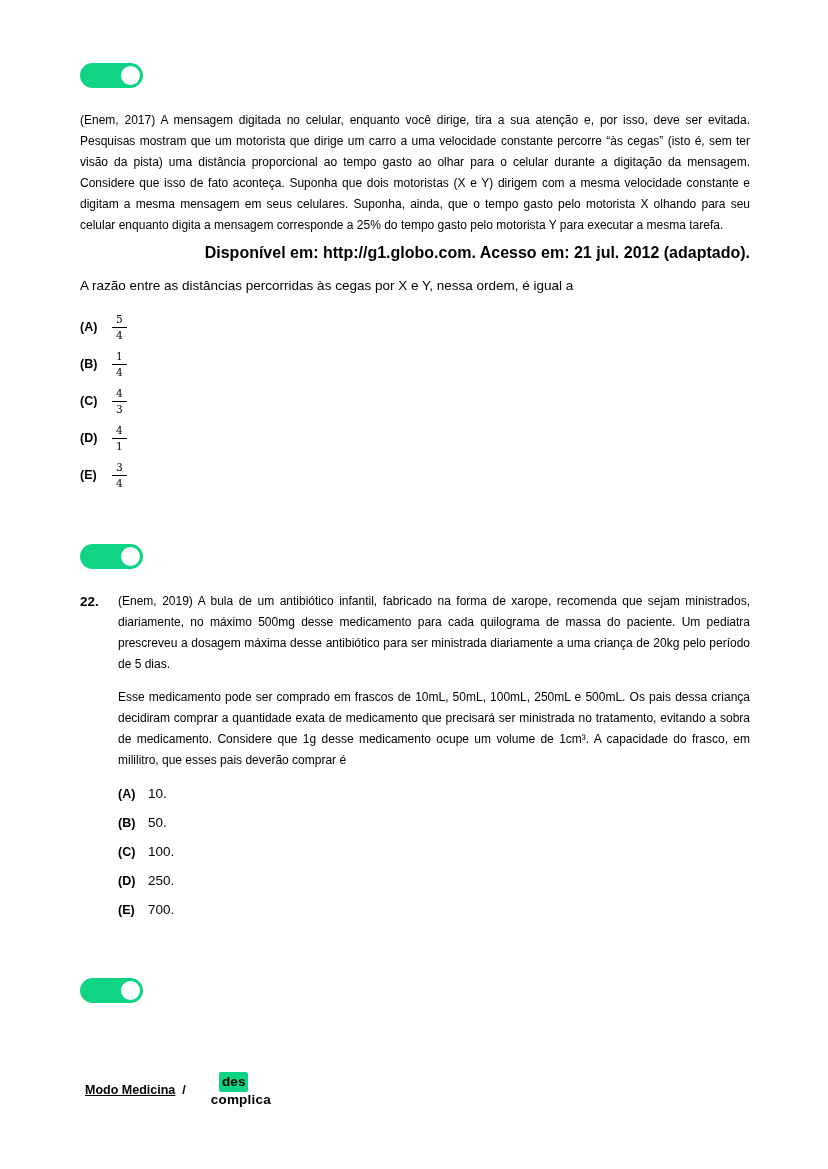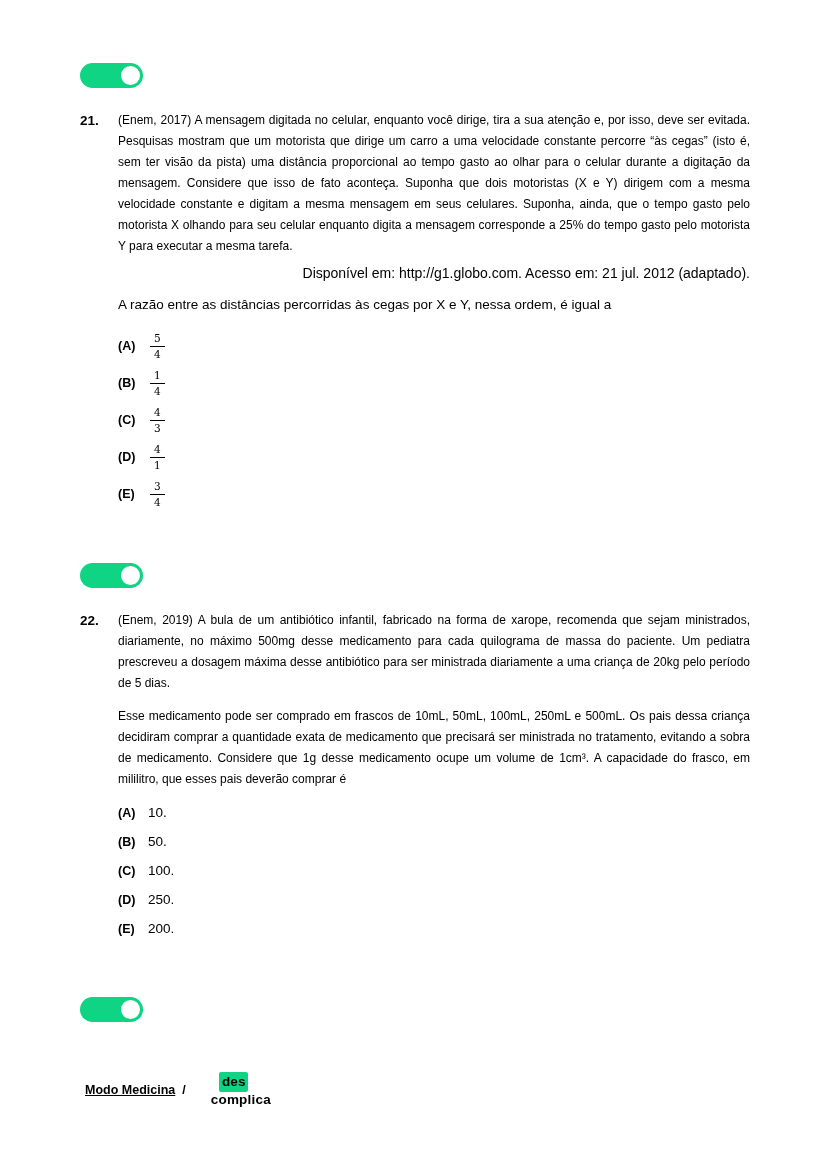--- a/index.html
+++ b/index.html
@@ -45,22 +45,22 @@
   .qcol { flex: 1; min-width: 0; }
   .qbody {
     margin: 0;
     font-size: 12px;
     line-height: 21px;
     text-align: justify;
   }
   .qbody + .qbody { margin-top: 12px; }
   .source {
     margin: 8px 0 13px 0;
-    font-size: 14px;
-    font-weight: normal;
+    font-size: 16px;
+    font-weight: bold;
     text-align: right;
   }
   .prompt {
     margin: 0 0 17px 0;
     font-size: 13.5px;
     line-height: 21px;
   }
 
   .options { margin-top: 14px; }
   .option {
@@ -112,21 +112,20 @@
 </head>
 <body>
 
 <div class="page">
 
   <div class="toggle toggle-1">
     <span class="knob"></span>
   </div>
 
   <section class="question">
-    <span class="qnum">21.</span>
     <div class="qcol">
       <p class="qbody">(Enem, 2017) A mensagem digitada no celular, enquanto você dirige, tira a sua atenção e, por isso, deve ser evitada. Pesquisas mostram que um motorista que dirige um carro a uma velocidade constante percorre “às cegas” (isto é, sem ter visão da pista) uma distância proporcional ao tempo gasto ao olhar para o celular durante a digitação da mensagem. Considere que isso de fato aconteça. Suponha que dois motoristas (X e Y) dirigem com a mesma velocidade constante e digitam a mesma mensagem em seus celulares. Suponha, ainda, que o tempo gasto pelo motorista X olhando para seu celular enquanto digita a mensagem corresponde a 25% do tempo gasto pelo motorista Y para executar a mesma tarefa.</p>
       <p class="source">Disponível em: http://g1.globo.com. Acesso em: 21 jul. 2012 (adaptado).</p>
       <p class="prompt">A razão entre as distâncias percorridas às cegas por X e Y, nessa ordem, é igual a</p>
 
       <div class="options options-fraction">
         <div class="option">
           <span class="opt-label">(A)</span>
           <span class="fraction">
             <span class="num">5</span>
@@ -187,21 +186,21 @@
         <div class="option">
           <span class="opt-label">(C)</span>
           <span class="opt-text">100.</span>
         </div>
         <div class="option">
           <span class="opt-label">(D)</span>
           <span class="opt-text">250.</span>
         </div>
         <div class="option">
           <span class="opt-label">(E)</span>
-          <span class="opt-text">200.</span>
+          <span class="opt-text">700.</span>
         </div>
       </div>
     </div>
   </section>
 
   <div class="toggle toggle-3">
     <span class="knob"></span>
   </div>
 
 </div>

